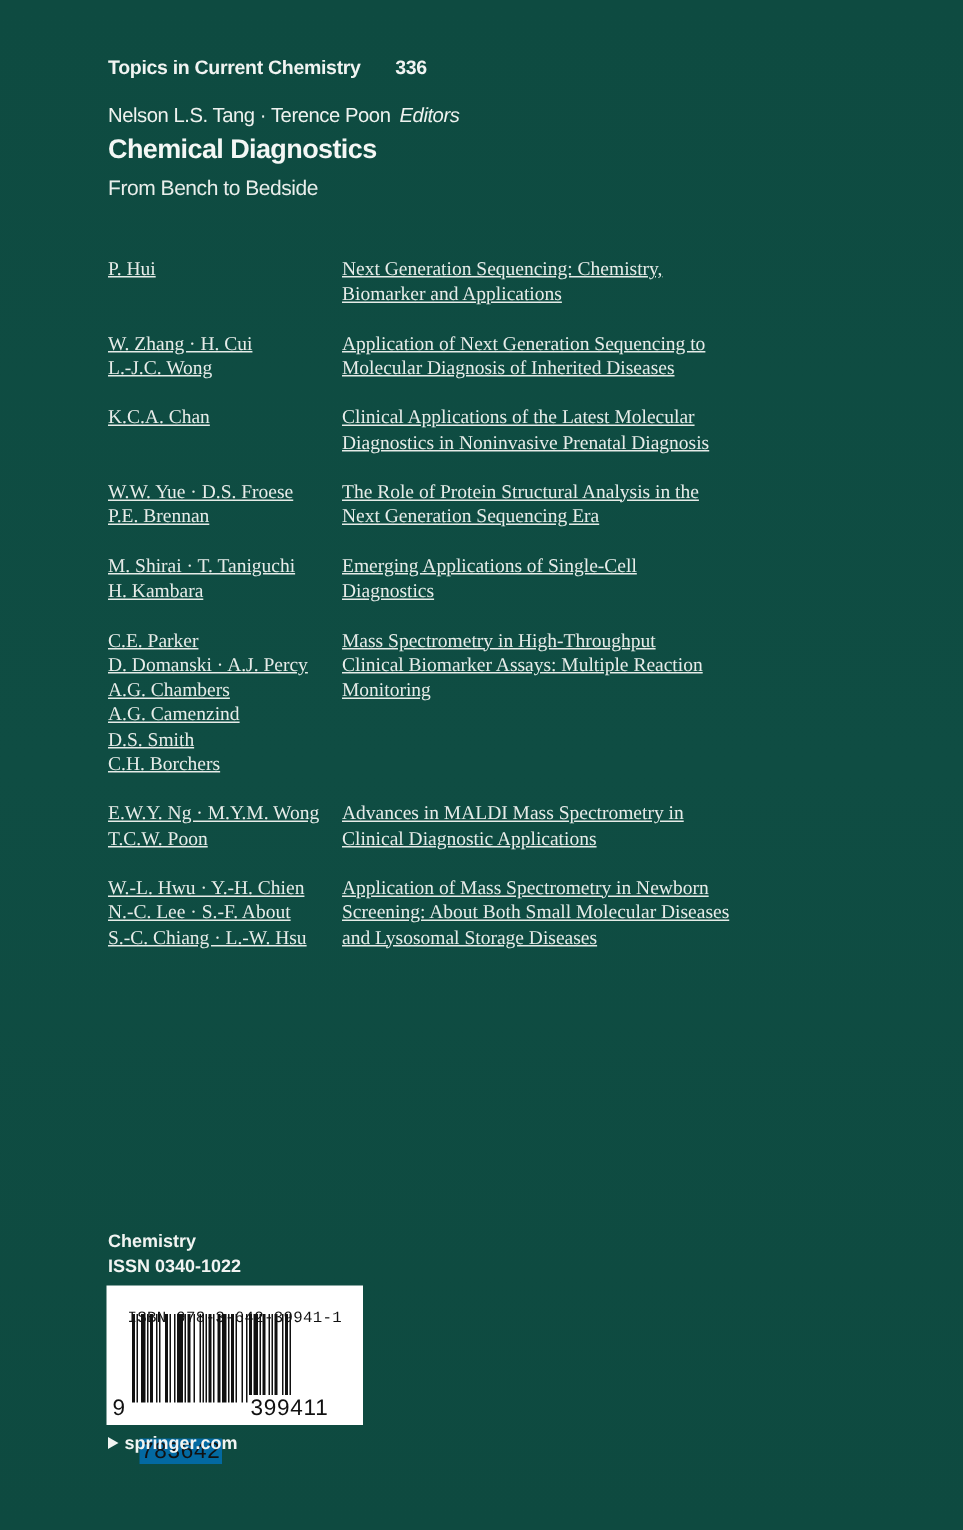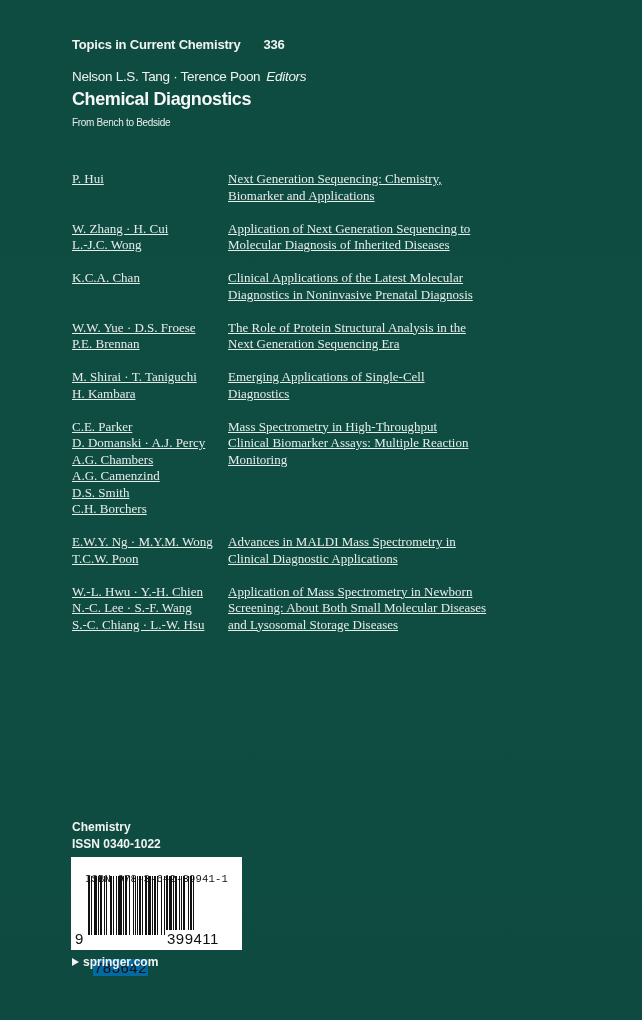--- a/index.html
+++ b/index.html
@@ -23,21 +23,21 @@
       position: absolute; left: 72px; top: 69px;
       font-size: 13.5px; letter-spacing: -0.3px; color: #eef2ef;
     }
     .editors .role { font-style: italic; margin-left: 6px; }
     .title {
       position: absolute; left: 72px; top: 89px;
       font-size: 18px; font-weight: bold; letter-spacing: -0.4px; color: #f4f7f5;
     }
     .subtitle {
       position: absolute; left: 72px; top: 117px;
-      font-size: 10px; letter-spacing: -0.3px; color: #e9eeeb;
+      font-size: 14px; letter-spacing: -0.3px; color: #e9eeeb;
     }
 
     .contents {
       position: absolute; left: 72px; top: 171px; width: 480px; text-decoration: underline;
     }
     .entry {
       display: flex; font-size: 13px; line-height: 16.5px; color: #e7ece9;
       margin-bottom: 16.5px;
     }
     .authors { width: 156px; flex: none; }
@@ -170,21 +170,21 @@
         <span class="line">T.C.W. Poon</span>
       </div>
       <div class="chapter">
         <span class="line">Advances in MALDI Mass Spectrometry in</span>
         <span class="line">Clinical Diagnostic Applications</span>
       </div>
     </div>
     <div class="entry">
       <div class="authors">
         <span class="line">W.-L. Hwu · Y.-H. Chien</span>
-        <span class="line">N.-C. Lee · S.-F. Wang</span>
+        <span class="line">N.-C. Lee · S.-F. About</span>
         <span class="line">S.-C. Chiang · L.-W. Hsu</span>
       </div>
       <div class="chapter">
         <span class="line">Application of Mass Spectrometry in Newborn</span>
         <span class="line">Screening: About Both Small Molecular Diseases</span>
         <span class="line">and Lysosomal Storage Diseases</span>
       </div>
     </div>
   </div>
 

